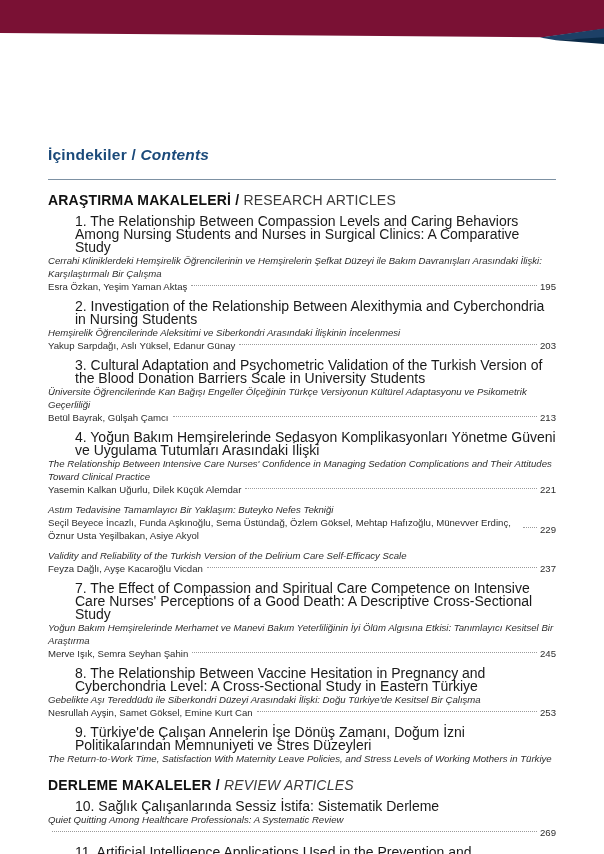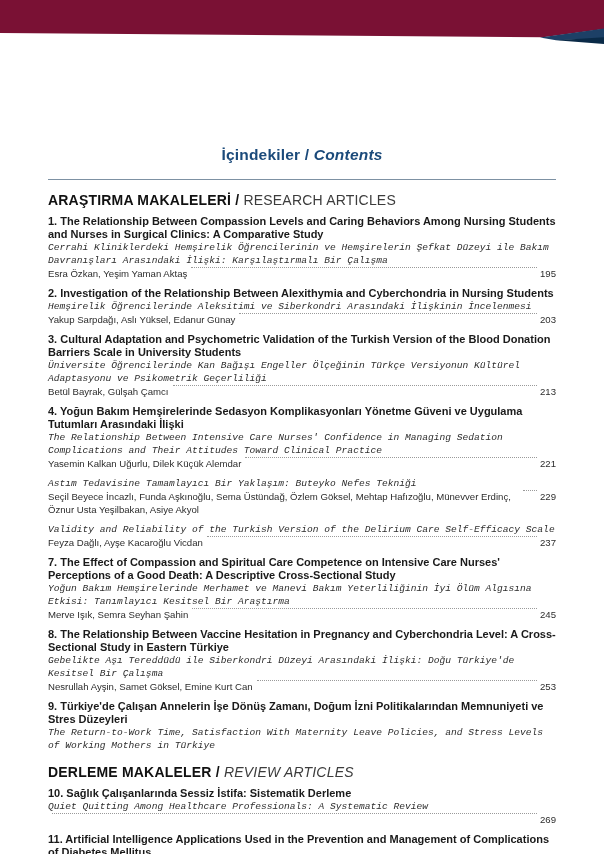--- a/index.html
+++ b/index.html
@@ -16,21 +16,20 @@
   .wedge1 { fill: var(--navy-light, #1d4066); }
   .wedge2 { fill: var(--navy-dark, #0a2a47); }
 
   .content { padding: 100px 48px 0 48px; }
 
   .page-title {
     font-size: 15.5px;
     font-weight: bold;
     color: var(--title-blue, #1b4a7a);
     letter-spacing: 0.2px;
-    text-align: center;
   }
   .page-title .en { font-style: italic; font-weight: 600; }
 
   .rule {
     height: 1px;
     background: var(--rule-color, #7d91a3);
     margin-top: 15px;
     margin-bottom: 2px;
   }
 
@@ -40,35 +39,35 @@
     font-size: 14px;
     letter-spacing: 0.2px;
     color: #111;
   }
   .section-heading .primary { font-weight: bold; }
   .section-heading .secondary { font-weight: normal; color: #3c3c3c; }
   .section-heading .secondary.italic { font-style: italic; }
 
   .entry { margin-top: 7px; }
   .entry-title {
-    font-weight: bold;
-    font-size: 11px;
+    font-weight: normal;
+    font-size: 14px;
     line-height: 13px;
     color: #1a1a1a;
+    margin-left: 27px;
   }
   .entry-subtitle {
     font-style: italic;
     font-size: 9.6px;
     line-height: 13px;
     color: #2d2d2d;
-    font-family: Liberation Mono, monospace;
   }
   .authors-row {
     display: flex;
-    align-items: flex-start;
+    align-items: center;
     font-size: 9.6px;
     line-height: 13px;
     color: #2d2d2d;
   }
   .authors { flex: 0 1 auto; }
   .leader {
     flex: 1 1 auto;
     min-width: 14px;
     border-bottom: 1px dotted #9a9a9a;
     margin: 0 3px 3px 4px;

